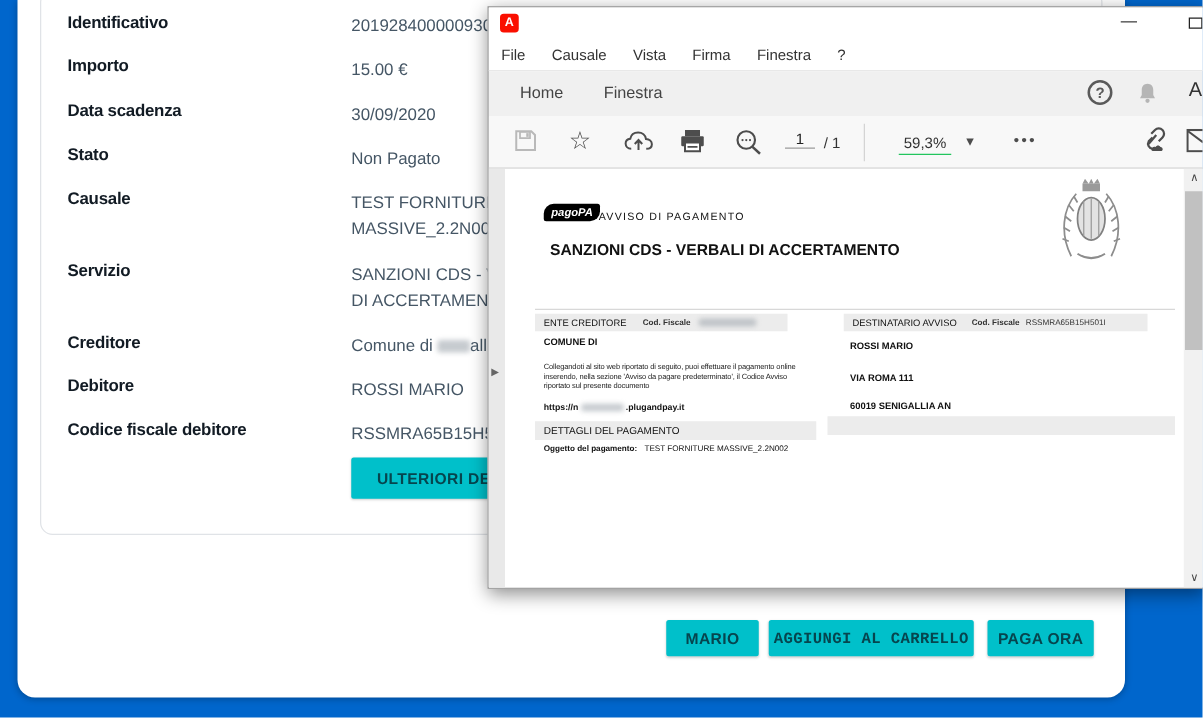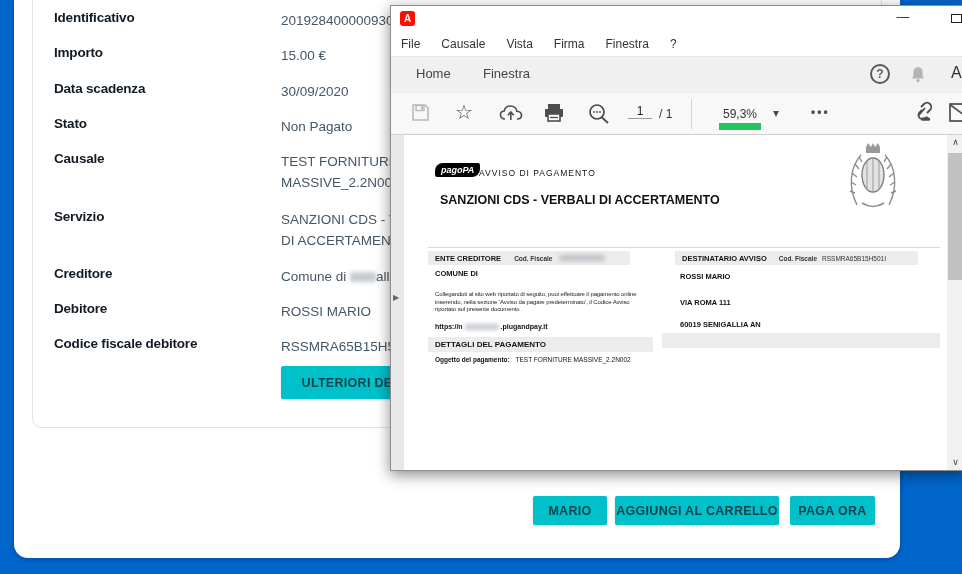--- a/index.html
+++ b/index.html
@@ -58,21 +58,21 @@
   .vthumb { position:absolute; left:1px; top:18px; width:15px; height:127px; background:#c1c1c1; cursor:pointer; }
 
   
   .pdf { position:absolute; left:13px; top:0; right:17px; bottom:0; color:#111; }
   .pagopa-logo { position:absolute; left:31px; top:28px; background:#000; color:#fff; font-style:italic; font-weight:700;
                  font-size:9px; padding:2px 6px; border-radius:8px 2px 8px 2px; }
   .avviso-lab { position:absolute; left:75px; top:33px; font-size:8.5px; font-weight:400; letter-spacing:1px; }
   .pdf-title { position:absolute; left:36px; top:58px; font-size:12.5px; font-weight:700; }
   .pdf-hr { position:absolute; left:24px; top:112px; width:512px; height:1px; background:#d8d8d8; }
   .gbar { position:absolute; background:#ececec; display:flex; align-items:center; padding-left:7px; }
-  .gbar .h { font-size:7.5px; font-weight:700; }
+  .gbar .h { font-size:7.5px; font-weight:400; }
   .gbar .cf { font-size:6.5px; font-weight:700; color:#333; }
   .smallbold { position:absolute; font-size:7.5px; font-weight:700; }
   .tiny { position:absolute; font-size:6px; line-height:7.5px; color:#222; letter-spacing:-.1px; }
 </style>
 </head>
 <body>
 
 <div class="card"></div>
 
 <div class="panel">
@@ -109,21 +109,21 @@
     <div class="fvalue">ROSSI MARIO</div>
   </div>
   <div class="frow" style="top:343px">
     <div class="flabel">Codice fiscale debitore</div>
     <div class="fvalue" style="white-space:nowrap">RSSMRA65B15H501I</div>
   </div>
   <button class="tealbtn" style="left:248px; top:373px; width:178px; height:33px;">ULTERIORI DETTAGLI</button>
 </div>
 
 <button class="tealbtn" style="left:533px; top:496px; width:74px; height:29px;">MARIO</button>
-<button class="tealbtn" style="left:615px; top:496px; width:164px; height:29px;">AGGIUNGI AL CARRELLO</button>
+<button class="tealbtn" style="left:615px; top:496px; width:164px; height:29px;font-family:Liberation Mono, monospace;">AGGIUNGI AL CARRELLO</button>
 <button class="tealbtn" style="left:790px; top:496px; width:85px; height:29px;">PAGA ORA</button>
 
 <div class="acrobat">
 
   <div class="titlebar">
     <div class="adobe-ico">A</div>
     <div class="winbtn" style="left:498px">—</div>
     <div class="maxbox" style="left:560px"></div>
   </div>
 
@@ -177,21 +177,21 @@
           <circle cx="10" cy="9" r="7" fill="none" stroke="#4d4d4d" stroke-width="1.7"></circle>
           <line x1="15" y1="14.5" x2="21" y2="20" stroke="#4d4d4d" stroke-width="2"></line>
           <circle cx="7" cy="9" r=".9" fill="#4d4d4d"></circle>
           <circle cx="10" cy="9" r=".9" fill="#4d4d4d"></circle>
           <circle cx="13" cy="9" r=".9" fill="#4d4d4d"></circle>
         </svg>
     </div>
     <input class="pg-input" value="1" style="">
     <div class="tbtxt" style="left:268px">/ 1</div>
     <div class="vsep"></div>
-    <div class="tbtxt" style="left:328px; border-bottom:7px solid #22c55e; padding:0 4px 2px 4px;">59,3%</div>
+    <div class="tbtxt" style="left:328px; border-bottom:1px solid #22c55e; padding:0 4px 2px 4px;">59,3%</div>
     <div class="tbtxt" style="left:382px; top:13px; color:#4d4d4d">▾</div>
     <div class="tbtxt" style="left:420px; top:12px; font-weight:700; letter-spacing:2px; color:#4d4d4d">•••</div>
     <div class="tbi" style="left:518px; top:8px">
       <svg width="26" height="24" viewBox="0 0 26 24">
           <path d="M10 14 L16 7" stroke="#4d4d4d" stroke-width="1.8"></path>
           <path d="M12 6 L15 3 A4 4 0 0 1 21 9 L18 12" fill="none" stroke="#4d4d4d" stroke-width="1.8"></path>
           <path d="M13 9 L10 12 A4 4 0 0 0 13 18" fill="none" stroke="#4d4d4d" stroke-width="1.8"></path>
           <path d="M12 19 C12 16.8 14 15.8 15.6 16.6 C16.2 15 18.6 15 19.3 16.6 C21 16.4 22 19 20.3 19.8 L13 19.8 Z" fill="#4d4d4d"></path>
         </svg>
     </div>

